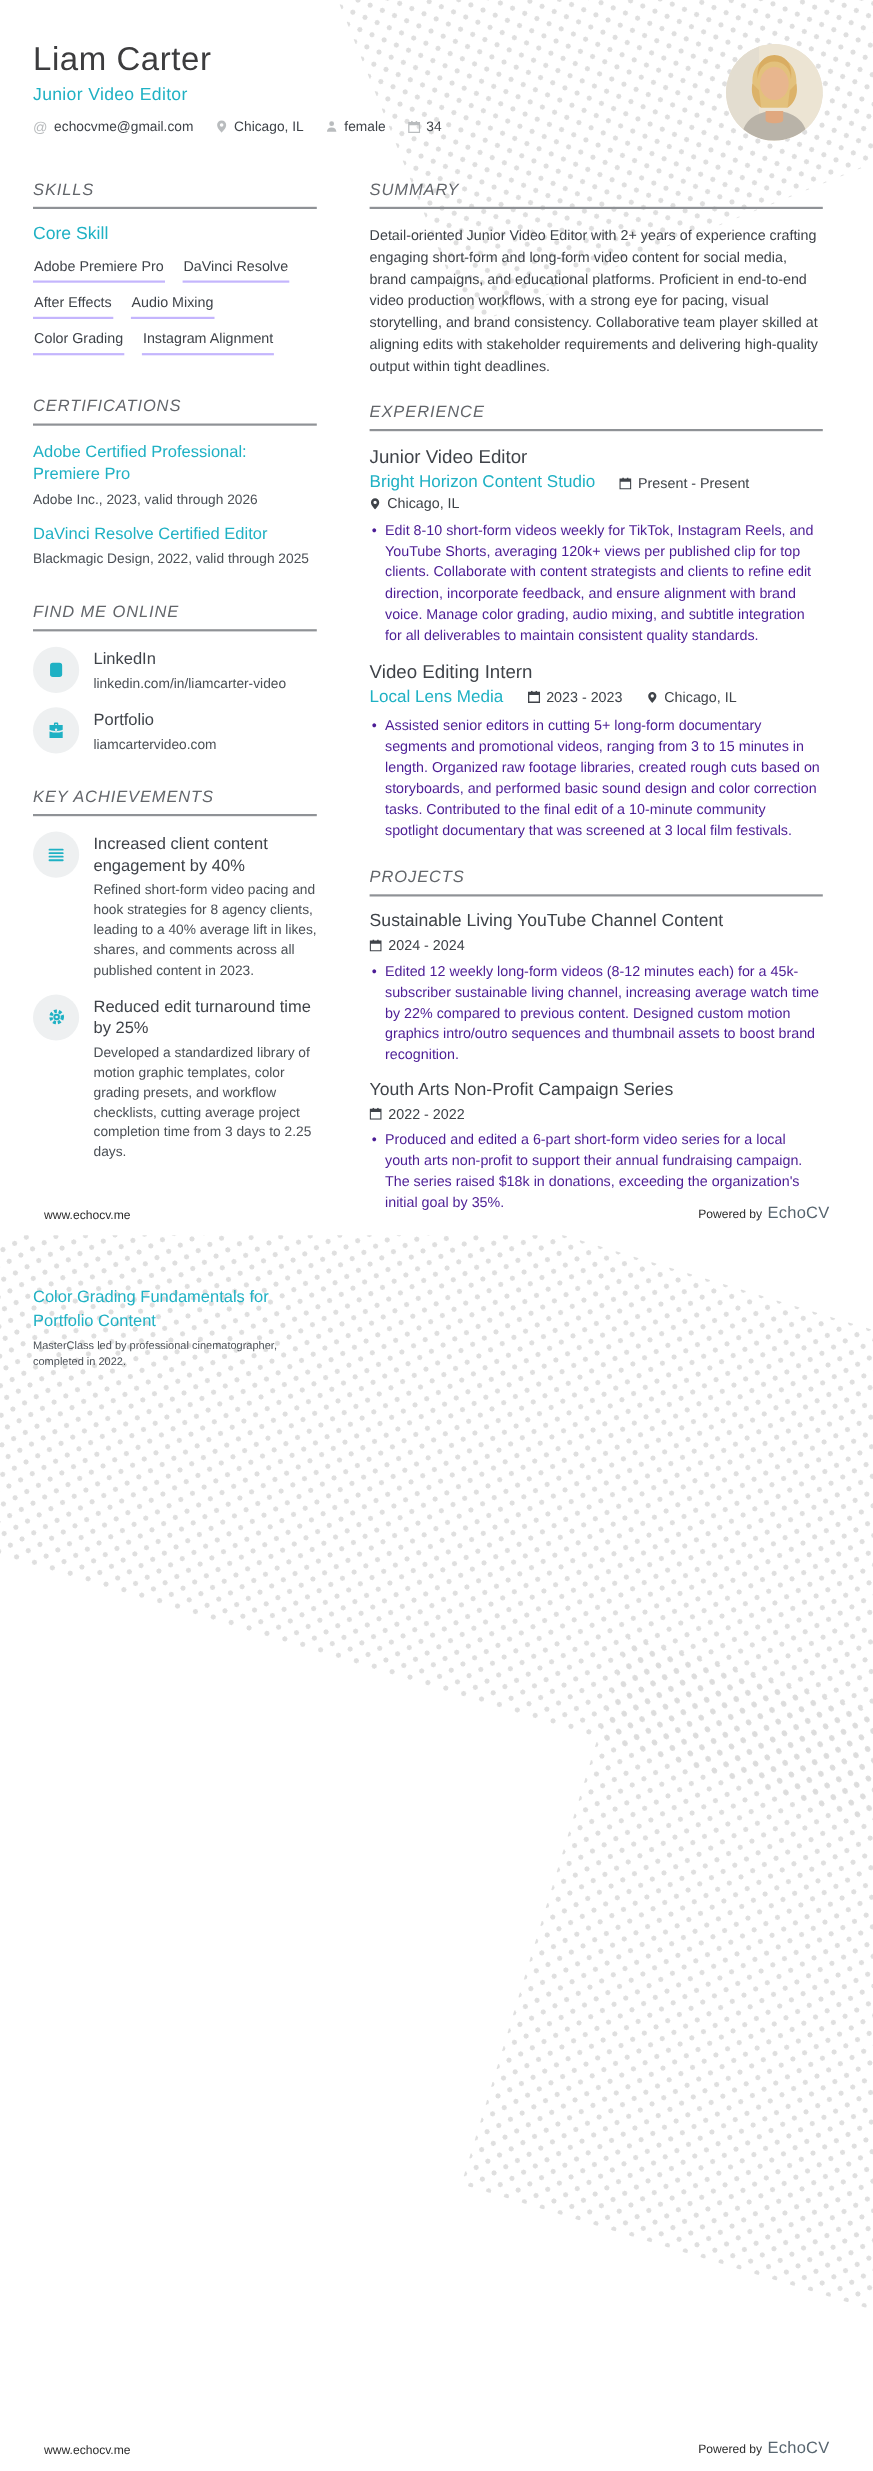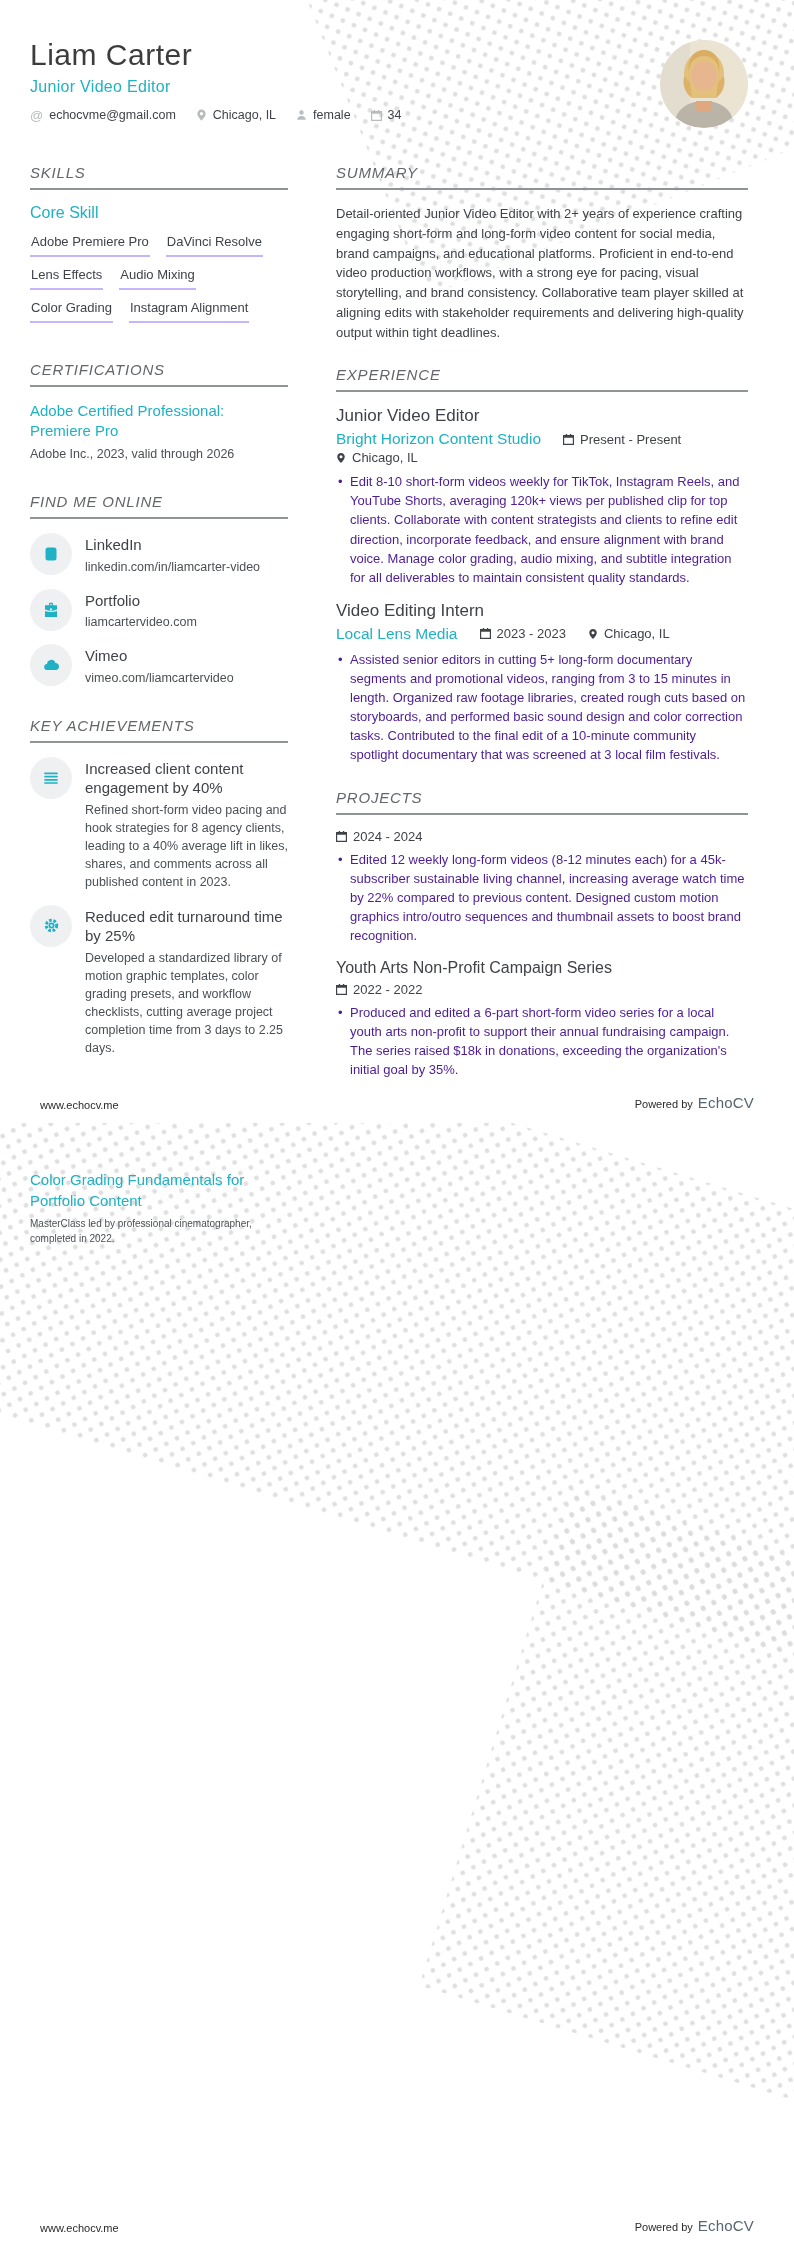--- a/index.html
+++ b/index.html
@@ -172,32 +172,36 @@
   <div class="cols">
 
     <div class="col-left">
 
       <div class="l-sec">
         <div class="sec-h">SKILLS</div>
         <div class="skill-group">Core Skill</div>
         <div class="skill-wrap">
           <span class="skill-tag">Adobe Premiere Pro</span>
           <span class="skill-tag">DaVinci Resolve</span>
-          <span class="skill-tag">Lens Effects</span>
+          <span class="skill-tag">After Effects</span>
           <span class="skill-tag">Audio Mixing</span>
           <span class="skill-tag">Color Grading</span>
           <span class="skill-tag">Instagram Alignment</span>
         </div>
       </div>
 
       <div class="l-sec">
         <div class="sec-h">CERTIFICATIONS</div>
         <div class="cert">
           <div class="cert-name">Adobe Certified Professional: Premiere Pro</div>
           <div class="cert-detail">Adobe Inc., 2023, valid through 2026</div>
+        </div>
+        <div class="cert">
+          <div class="cert-name">DaVinci Resolve Certified Editor</div>
+          <div class="cert-detail">Blackmagic Design, 2022, valid through 2025</div>
         </div>
       </div>
 
       <div class="l-sec">
         <div class="sec-h">FIND ME ONLINE</div>
 
         <div class="ico-row">
           <span class="ico-circle">
             <svg width="16" height="16" viewBox="0 0 16 16" fill="#1fb1c4">
                 <rect x="2.5" y="1.5" width="11" height="13" rx="2.5"></rect>
@@ -215,31 +219,20 @@
                 <path d="M6 3.2V2c0-.7.5-1.2 1.2-1.2h1.6c.7 0 1.2.5 1.2 1.2v1.2h4v4.2c-2.2.9-4.5 1.3-6 1.3s-3.8-.4-6-1.3V3.2h4zm1.3 0h1.4V2.1H7.3v1.1zM2 8.9c2.2.8 4.4 1.1 6 1.1s3.8-.3 6-1.1V15H2V8.9z"></path>
                 <circle cx="8" cy="7.4" r="1.1" fill="#eef0f1"></circle>
               </svg>
           </span>
           <span class="ico-body">
             <div class="ico-title">Portfolio</div>
             <div class="ico-sub">liamcartervideo.com</div>
           </span>
         </div>
 
-        <div class="ico-row">
-          <span class="ico-circle">
-            <svg width="17" height="14" viewBox="0 0 17 14" fill="#1fb1c4">
-                <path d="M13.2 12H4.4a3 3 0 0 1-.4-6 4.3 4.3 0 0 1 8.4-1.1A3.6 3.6 0 0 1 13.2 12z"></path>
-              </svg>
-          </span>
-          <span class="ico-body">
-            <div class="ico-title">Vimeo</div>
-            <div class="ico-sub">vimeo.com/liamcartervideo</div>
-          </span>
-        </div>
       </div>
 
       <div class="l-sec">
         <div class="sec-h">KEY ACHIEVEMENTS</div>
 
         <div class="ico-row">
           <span class="ico-circle">
             <svg width="16" height="16" viewBox="0 0 16 16">
                 <path d="M2 3.4h12M2 6.6h12M2 9.8h12M2 13h12" stroke="#1fb1c4" stroke-width="1.7" stroke-linecap="round" fill="none"></path>
               </svg>
@@ -319,20 +312,21 @@
           <ul class="bullets">
             <li>Assisted senior editors in cutting 5+ long-form documentary segments and promotional videos, ranging from 3 to 15 minutes in length. Organized raw footage libraries, created rough cuts based on storyboards, and performed basic sound design and color correction tasks. Contributed to the final edit of a 10-minute community spotlight documentary that was screened at 3 local film festivals.</li>
           </ul>
         </div>
       </div>
 
       <div class="r-sec">
         <div class="sec-h">PROJECTS</div>
 
         <div class="proj">
+          <div class="proj-title">Sustainable Living YouTube Channel Content</div>
           <div class="job-meta proj-meta">
             <span class="meta-item">
               <svg width="11" height="11" viewBox="0 0 12 12" fill="#3f4349">
                   <path fill-rule="evenodd" d="M3 0v1H0v11h12V1H9V0H7.5v1h-3V0H3zM1.3 4.2h9.4v6.5H1.3V4.2z"></path>
                 </svg>
               <span>2024 - 2024</span>
             </span>
           </div>
           <ul class="bullets">
             <li>Edited 12 weekly long-form videos (8-12 minutes each) for a 45k-subscriber sustainable living channel, increasing average watch time by 22% compared to previous content. Designed custom motion graphics intro/outro sequences and thumbnail assets to boost brand recognition.</li>

